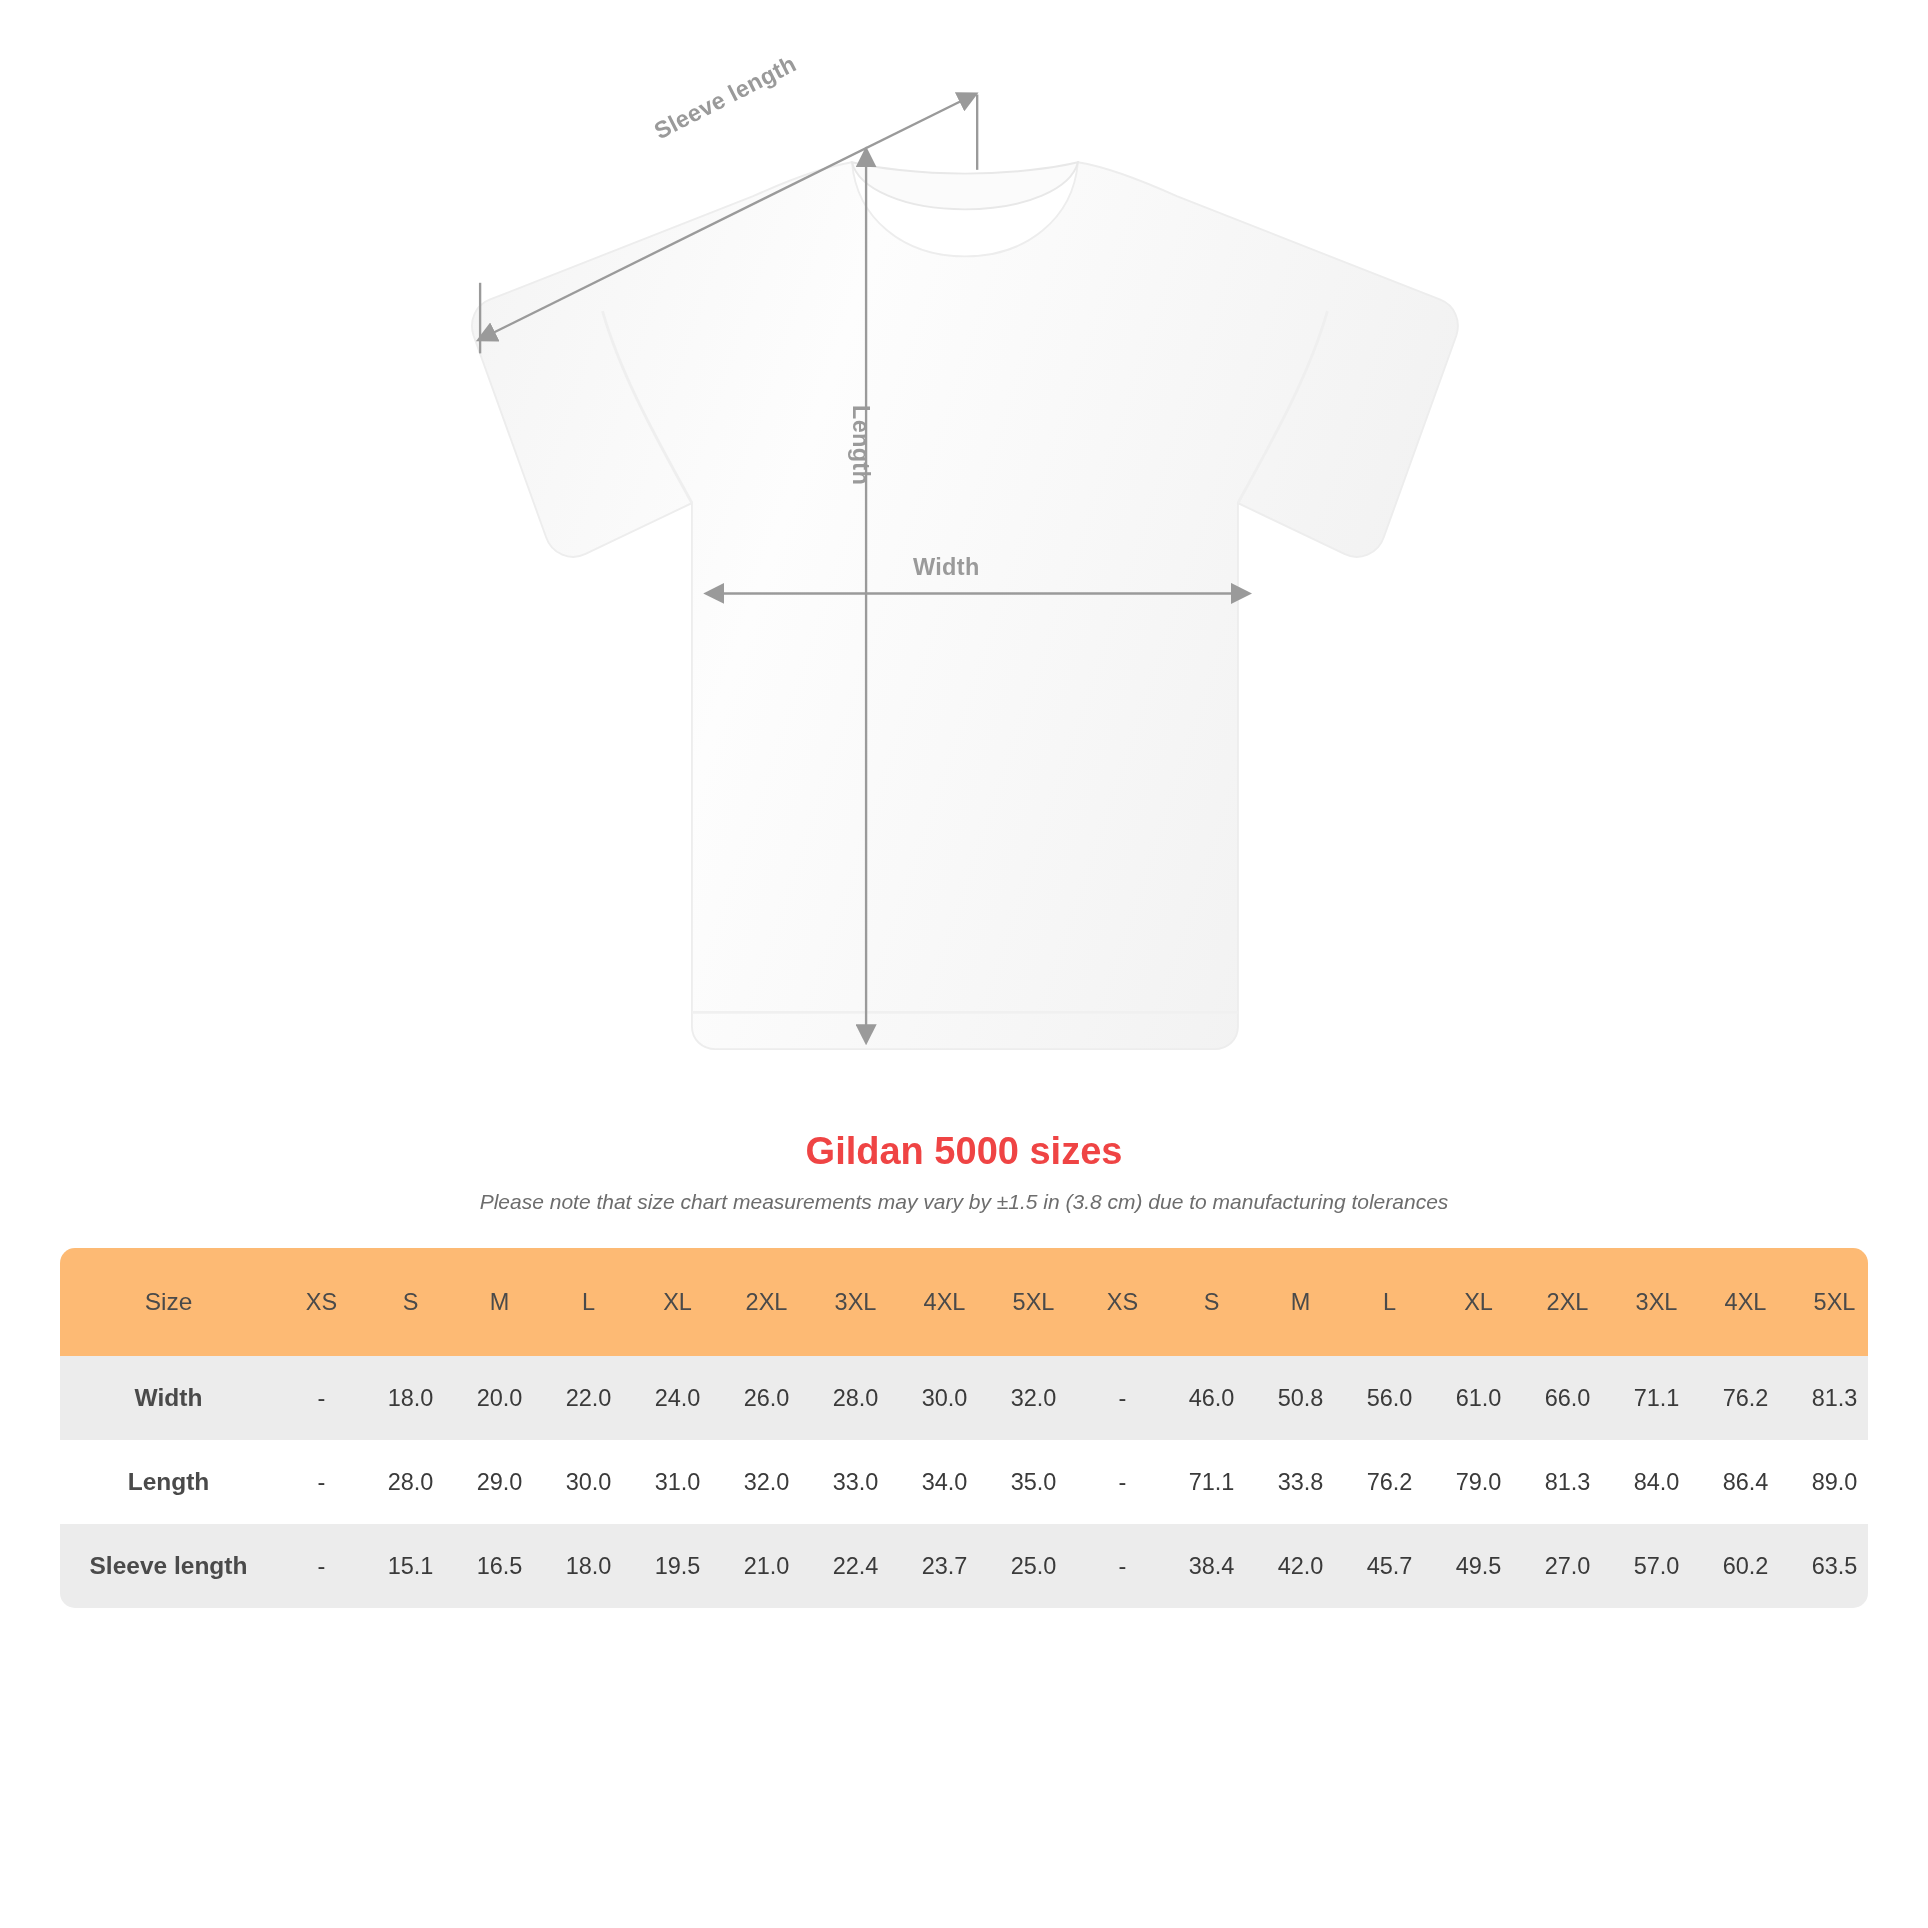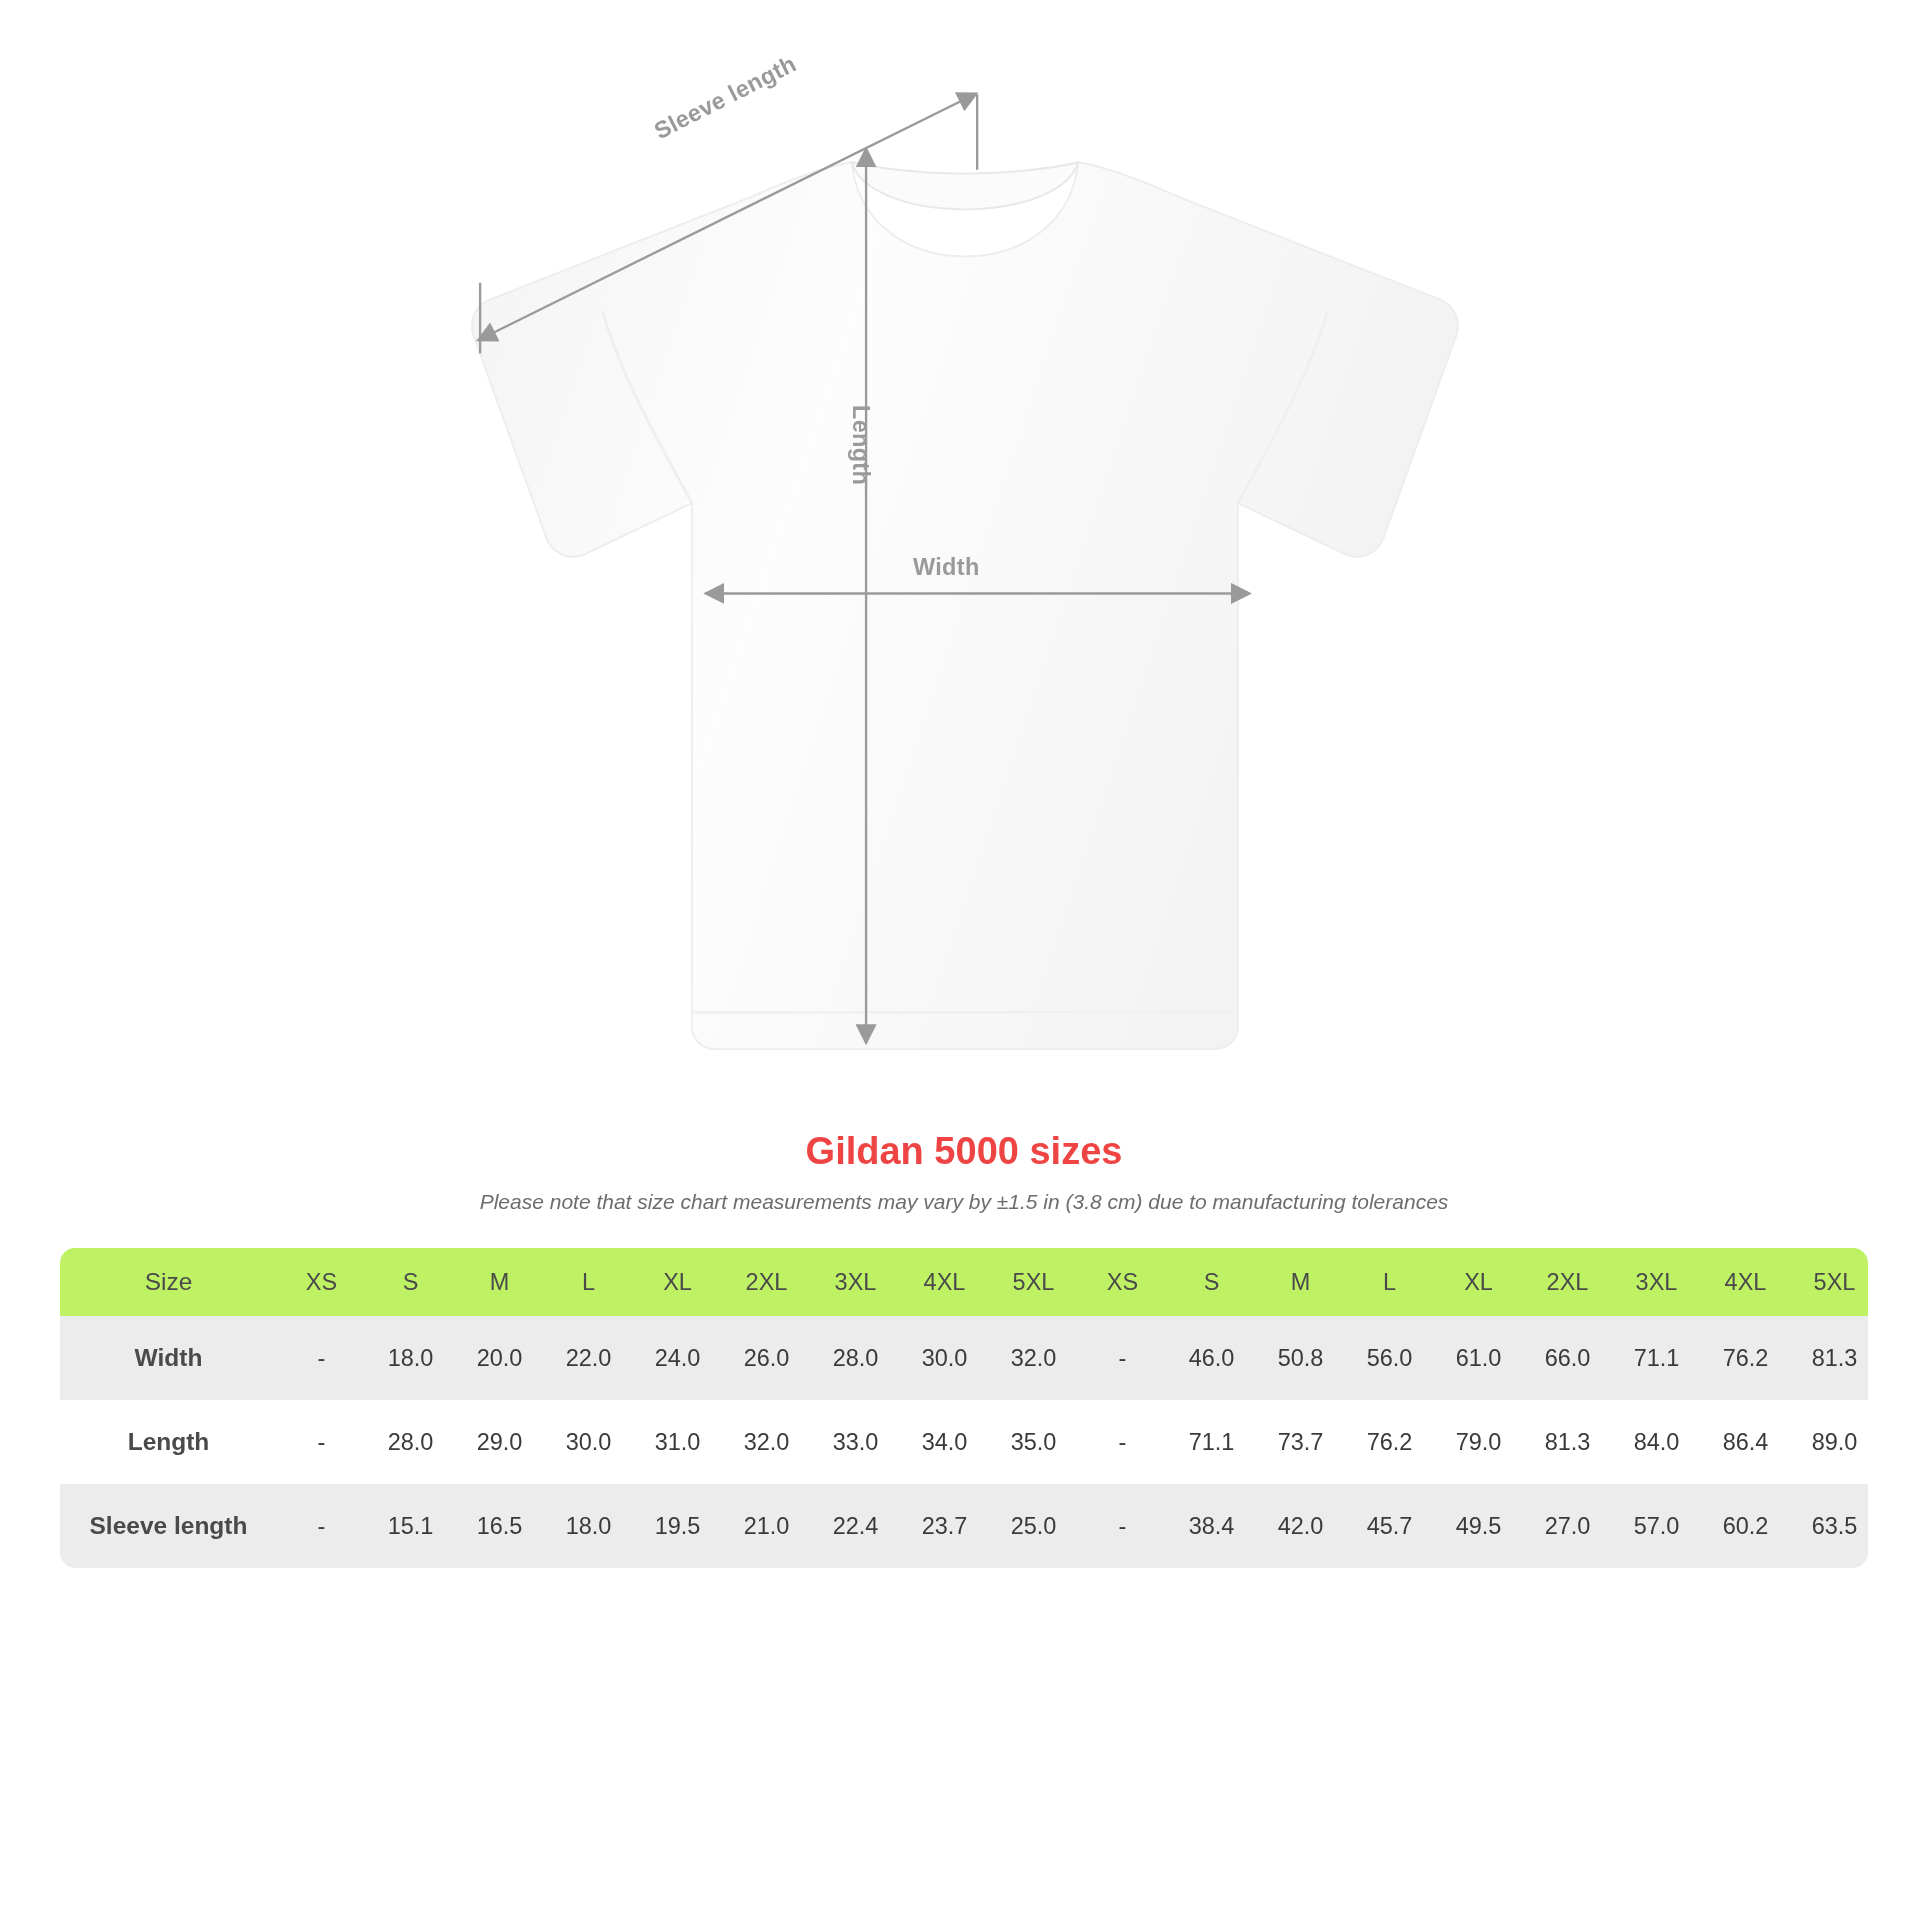--- a/index.html
+++ b/index.html
@@ -104,22 +104,22 @@
     line-height: 1.25;
   }
   .unit-sub {
     font-size: 20px;
     font-style: italic;
     color: #7d7d7d;
     line-height: 1.6;
   }
 
   .head-row td {
-    background: #bef264;
-    padding: 20px 0;
+    background: #fdba74;
+    padding: 40px 0;
     font-size: 23.5px;
     font-weight: bold;
     color: #4a4a4a;
   }
   .head-row td.rowlabel {
     font-size: 24.5px;
   }
 
   .data-row td {
     padding: 28px 0;
@@ -289,21 +289,21 @@
             <td>28.0</td>
             <td>29.0</td>
             <td>30.0</td>
             <td>31.0</td>
             <td>32.0</td>
             <td>33.0</td>
             <td>34.0</td>
             <td>35.0</td>
             <td>-</td>
             <td>71.1</td>
-            <td>73.7</td>
+            <td>33.8</td>
             <td>76.2</td>
             <td>79.0</td>
             <td>81.3</td>
             <td>84.0</td>
             <td>86.4</td>
             <td>89.0</td>
           </tr>
           <tr class="data-row alt">
             <td class="rowlabel">Sleeve length</td>
             <td>-</td>

